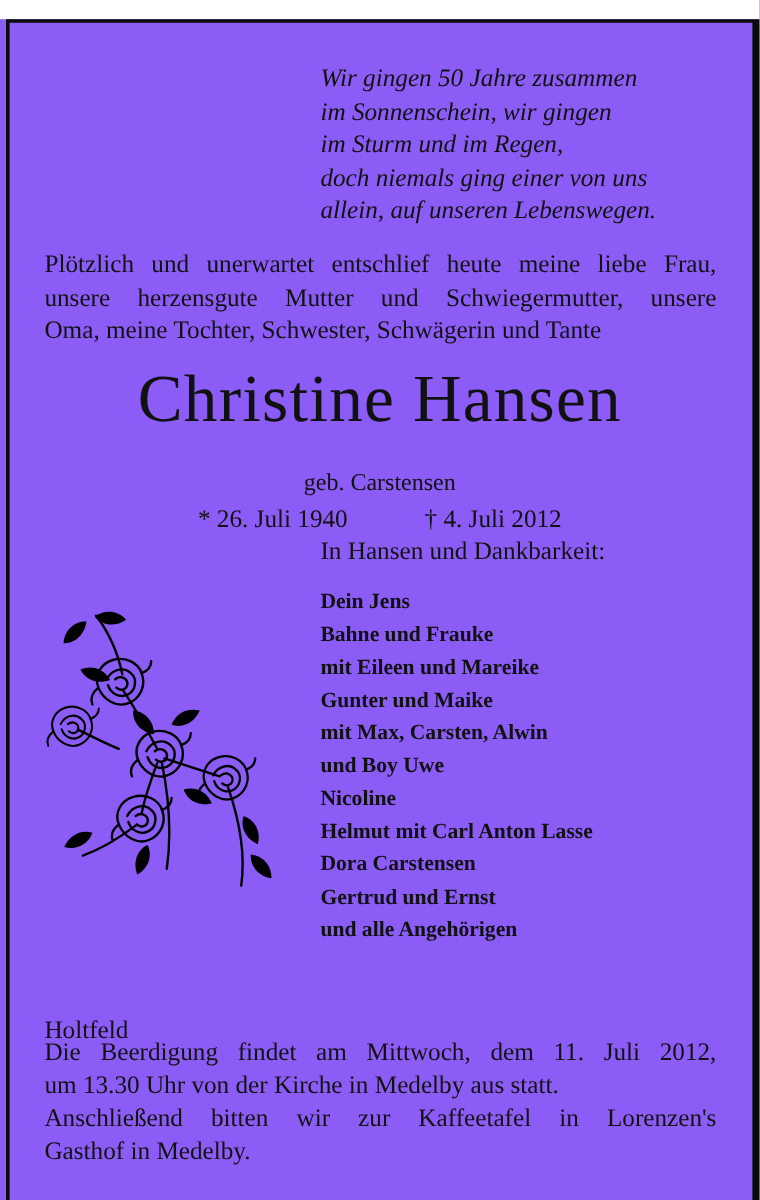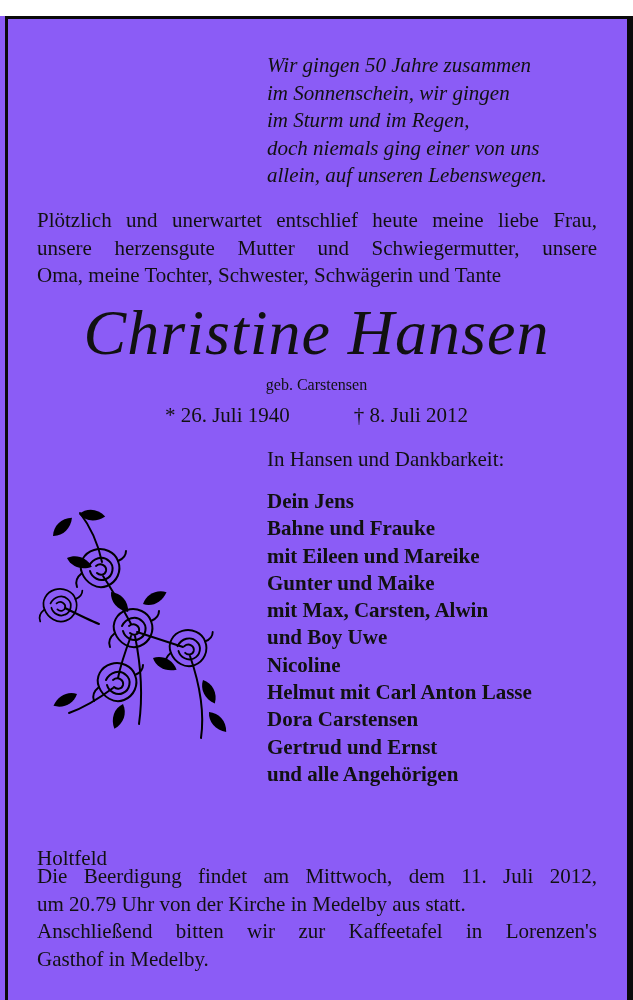--- a/index.html
+++ b/index.html
@@ -31,33 +31,33 @@
     position: absolute; left: 37px; top: 192px; width: 560px;
     font-size: 21px;
   }
   .jpara .ln { display: block; height: 27.5px; overflow: hidden; }
   .jpara .ln.j { text-align: justify; }
   .jpara .ln.j::after { content: ""; display: inline-block; width: 100%; height: 0; }
   .name-block {
     position: absolute; left: 0; top: 284px; width: 633px; text-align: center;
   }
   .deceased-name {
-    font-style: italic; font-size: 64px; line-height: 66px; letter-spacing: 1px;
+    font-size: 56px; line-height: 66px; letter-spacing: 1px;
   }
-  .maiden { font-size: 16px; line-height: 24px; margin-top: 7px; }
+  .maiden { font-size: 20px; line-height: 24px; margin-top: 24px; }
   .dates {
     margin-top: 6px; font-size: 21px;
     display: flex; justify-content: center; gap: 64px; font-family: Liberation Serif, serif;
   }
   .tribute-heading {
     position: absolute; left: 267px; top: 431px; font-size: 21px;
   }
   .mourners {
     position: absolute; left: 267px; top: 472px; width: 330px;
-    font-weight: bold; font-size: 21px; line-height: 27.3px;
+    font-weight: bold; font-size: 18px; line-height: 27.3px;
   }
   .roses {
     position: absolute; left: 25px; top: 492px; width: 210px; height: 255px;
   }
   .roses svg { width: 100%; height: 100%; }
   .place {
     position: absolute; left: 37px; top: 814px; font-size: 21px; margin-top: 16px;
   }
   .funeral {
     position: absolute; left: 37px; top: 848px; width: 560px;
@@ -84,21 +84,21 @@
     <span class="ln j">Plötzlich und unerwartet entschlief heute meine liebe Frau,</span>
     <span class="ln j">unsere herzensgute Mutter und Schwiegermutter, unsere</span>
     <span class="ln">Oma, meine Tochter, Schwester, Schwägerin und Tante</span>
   </div>
 
   <div class="name-block">
     <div class="deceased-name">Christine Hansen</div>
     <div class="maiden">geb. Carstensen</div>
     <div class="dates">
       <span>* 26. Juli 1940</span>
-      <span>† 8. Juli 2012</span>
+      <span>† 4. Juli 2012</span>
     </div>
   </div>
 
   <div class="tribute-heading">In Hansen und Dankbarkeit:</div>
 
   <div class="mourners">
     <div>Dein Jens</div>
     <div>Bahne und Frauke</div>
     <div>mit Eileen und Mareike</div>
     <div>Gunter und Maike</div>
@@ -149,18 +149,18 @@
       <use href="#rose" transform="translate(108,121)"></use>
       <use href="#rose" transform="translate(163,141) scale(0.95)"></use>
       <use href="#rose" transform="translate(92,175)"></use>
     </svg>
   </div>
 
   <div class="place">Holtfeld</div>
 
   <div class="funeral jpara">
     <span class="ln j">Die Beerdigung findet am Mittwoch, dem 11. Juli 2012,</span>
-    <span class="ln">um 20.79 Uhr von der Kirche in Medelby aus statt.</span>
+    <span class="ln">um 13.30 Uhr von der Kirche in Medelby aus statt.</span>
     <span class="ln j">Anschließend bitten wir zur Kaffeetafel in Lorenzen's</span>
     <span class="ln">Gasthof in Medelby.</span>
   </div>
 
 </div>
 
 </body></html>

